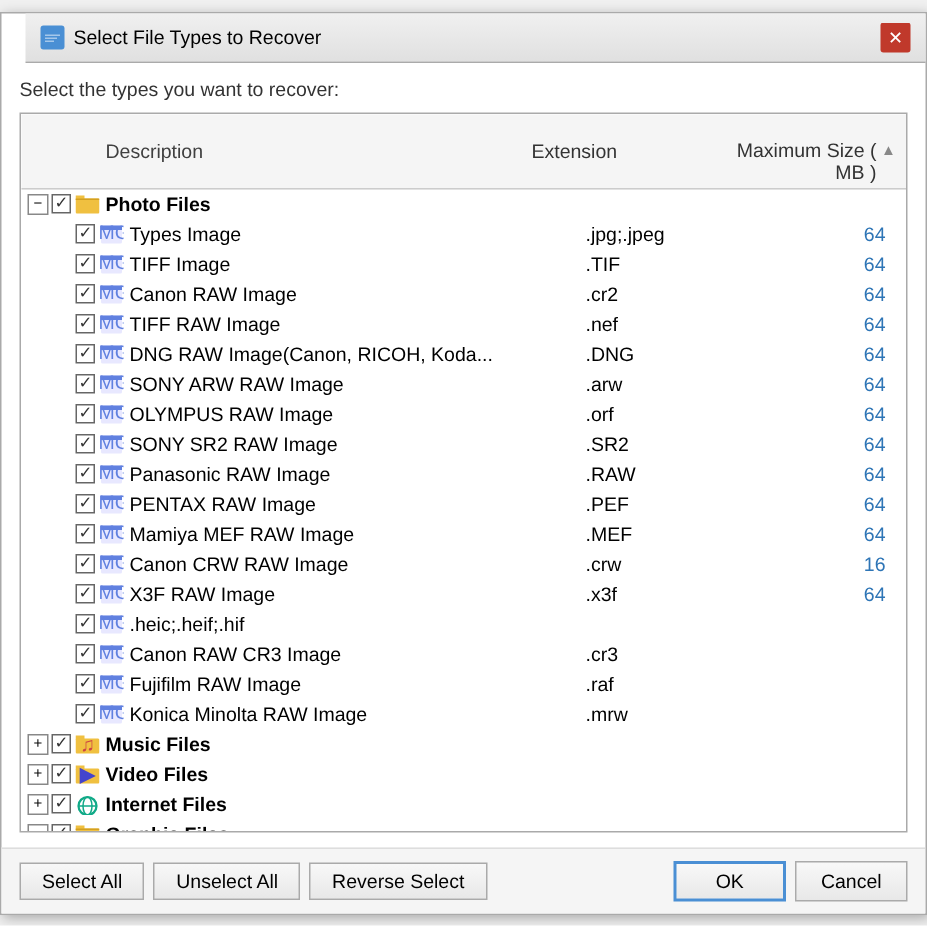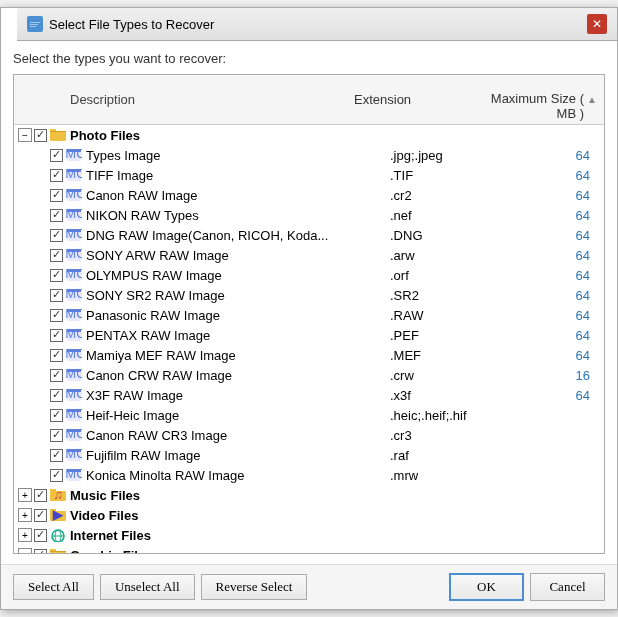--- a/index.html
+++ b/index.html
@@ -28,21 +28,21 @@
     .checkbox { width: 13px; height: 13px; margin-right: 3px; cursor: pointer; flex-shrink: 0; appearance: none; -webkit-appearance: none; border: 1px solid #666; background: #fff; position: relative; }
     .checkbox:checked::after { content: '✓'; position: absolute; top: -2px; left: 1px; font-size: 11px; color: #333; }
     .file-icon { width: 16px; height: 16px; margin-right: 4px; flex-shrink: 0; display: flex; align-items: center; justify-content: center; }
     .row-name { flex: 1; color: #000; }
     .row-ext { width: 120px; color: #000; }
     .row-size { width: 90px; color: #2e75b6; text-align: right; padding-right: 10px; }
     .indent1 { padding-left: 20px; }
     .bottom-bar { padding: 8px 12px; display: flex; align-items: center; justify-content: space-between; border-top: 1px solid #ddd; background: #f5f5f5; }
     .bottom-left { display: flex; gap: 6px; }
     .bottom-right { display: flex; gap: 6px; }
-    .btn { padding: 4px 14px; border: 1px solid #aaa; background: linear-gradient(to bottom, #f8f8f8, #e8e8e8); cursor: pointer; color: #000; font-size: 13px; min-width: 75px; font-family: Liberation Serif, serif; }
+    .btn { padding: 4px 14px; border: 1px solid #aaa; background: linear-gradient(to bottom, #f8f8f8, #e8e8e8); cursor: pointer; color: #000; font-size: 13px; min-width: 75px; }
     .btn-ok { border: 2px solid #4a8fd4; }
   </style>
 </head>
 <body>
 
 <div class="dialog">
 
   <div class="title-bar">
     <div class="title-bar-left">
       <div class="title-icon">
@@ -137,21 +137,21 @@
       <div class="tree-row indent1">
         <div class="expand-spacer"></div>
         <input type="checkbox" class="checkbox" checked="" style="">
         <div class="file-icon">
           <svg width="16" height="14" viewBox="0 0 16 14">
               <rect x="1" y="1" width="14" height="12" fill="#e8e8ff" rx="1"></rect>
               <rect x="1" y="1" width="14" height="3" fill="#6080e0"></rect>
               <text x="8" y="10" font-size="5" text-anchor="middle" fill="#6080e0">IMG</text>
             </svg>
         </div>
-        <div class="row-name">NIKON RAW Types</div>
+        <div class="row-name">TIFF RAW Image</div>
         <div class="row-ext">.nef</div>
         <div class="row-size">64</div>
       </div>
 
       <div class="tree-row indent1">
         <div class="expand-spacer"></div>
         <input type="checkbox" class="checkbox" checked="" style="">
         <div class="file-icon">
           <svg width="16" height="14" viewBox="0 0 16 14">
               <rect x="1" y="1" width="14" height="12" fill="#e8e8ff" rx="1"></rect>
@@ -287,21 +287,20 @@
       <div class="tree-row indent1">
         <div class="expand-spacer"></div>
         <input type="checkbox" class="checkbox" checked="" style="">
         <div class="file-icon">
           <svg width="16" height="14" viewBox="0 0 16 14">
               <rect x="1" y="1" width="14" height="12" fill="#e8e8ff" rx="1"></rect>
               <rect x="1" y="1" width="14" height="3" fill="#6080e0"></rect>
               <text x="8" y="10" font-size="5" text-anchor="middle" fill="#6080e0">IMG</text>
             </svg>
         </div>
-        <div class="row-name">Heif-Heic Image</div>
         <div class="row-ext">.heic;.heif;.hif</div>
         <div class="row-size"></div>
       </div>
 
       <div class="tree-row indent1">
         <div class="expand-spacer"></div>
         <input type="checkbox" class="checkbox" checked="" style="">
         <div class="file-icon">
           <svg width="16" height="14" viewBox="0 0 16 14">
               <rect x="1" y="1" width="14" height="12" fill="#e8e8ff" rx="1"></rect>

